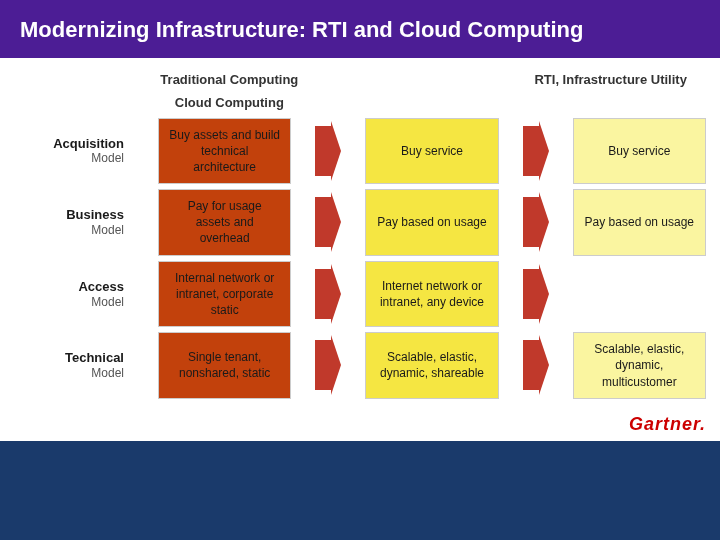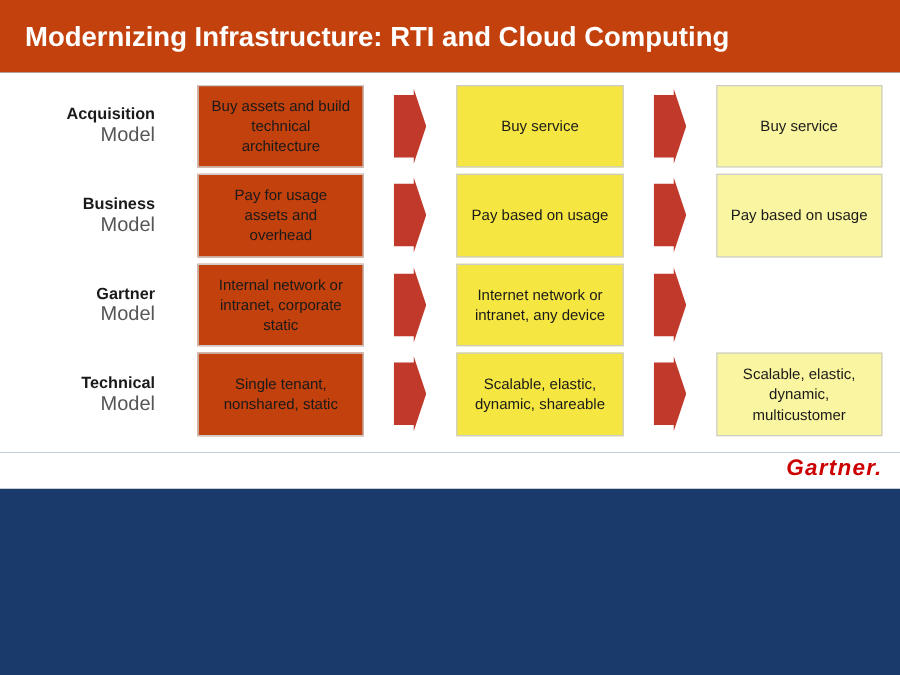--- a/index.html
+++ b/index.html
@@ -5,21 +5,21 @@
     * { box-sizing: border-box; margin: 0; padding: 0; }
     body {
       font-family: Arial, Helvetica, sans-serif;
       width: 720px;
       height: 540px;
       overflow: hidden;
       background: #1a3a6b;
     }
 
     .header {
-      background: #c2410c;
+      background: #4c1d95;
       color: white;
       padding: 16px 20px 14px 20px;
       font-size: 22px;
       font-weight: bold;
       line-height: 1.25;
     }
 
     .main-content {
       background: white;
       margin: 0;
@@ -63,21 +63,21 @@
       justify-content: center;
       align-items: flex-end;
       padding-right: 10px;
       font-size: 13px;
       font-weight: bold;
       color: #1a1a1a;
       line-height: 1.2;
     }
     .row-label .label-sub {
       font-weight: normal;
-      font-size: 16px;
+      font-size: 12px;
       color: #555;
     }
 
     .cell {
       padding: 8px 10px;
       font-size: 12px;
       line-height: 1.35;
       display: flex;
       align-items: center;
       justify-content: center;
@@ -119,20 +119,28 @@
 <body>
 
 <div>
   <div class="header">
     <span>Modernizing Infrastructure: RTI and Cloud Computing</span>
   </div>
 
   <div class="main-content">
     <div class="table-container">
 
+      <div class="col-headers">
+        <div class="col-header-empty"></div>
+        <div class="col-header traditional">Traditional Computing</div>
+        <div style="width:26px"></div>
+        <div class="col-header rti">RTI, Infrastructure Utility</div>
+        <div style="width:26px"></div>
+        <div class="col-header cloud">Cloud Computing</div>
+      </div>
 
       <div class="data-row">
         <div class="row-label">
           <span>Acquisition</span>
           <span class="label-sub">Model</span>
         </div>
         <div class="cell white-bg">Buy assets and build technical architecture</div>
         <div class="arrow-connector">
           <svg width="26" height="60" viewBox="0 0 26 60">
             <polygon points="0,5 16,5 16,0 26,30 16,60 16,55 0,55" fill="#c0392b"></polygon>
@@ -162,21 +170,21 @@
         <div class="arrow-connector">
           <svg width="26" height="60" viewBox="0 0 26 60">
             <polygon points="0,5 16,5 16,0 26,30 16,60 16,55 0,55" fill="#c0392b"></polygon>
           </svg>
         </div>
         <div class="cell light-yellow">Pay based on usage</div>
       </div>
 
       <div class="data-row">
         <div class="row-label">
-          <span>Gartner</span>
+          <span>Access</span>
           <span class="label-sub">Model</span>
         </div>
         <div class="cell white-bg">Internal network or intranet, corporate static</div>
         <div class="arrow-connector">
           <svg width="26" height="60" viewBox="0 0 26 60">
             <polygon points="0,5 16,5 16,0 26,30 16,60 16,55 0,55" fill="#c0392b"></polygon>
           </svg>
         </div>
         <div class="cell yellow">Internet network or intranet, any device</div>
         <div class="arrow-connector">

